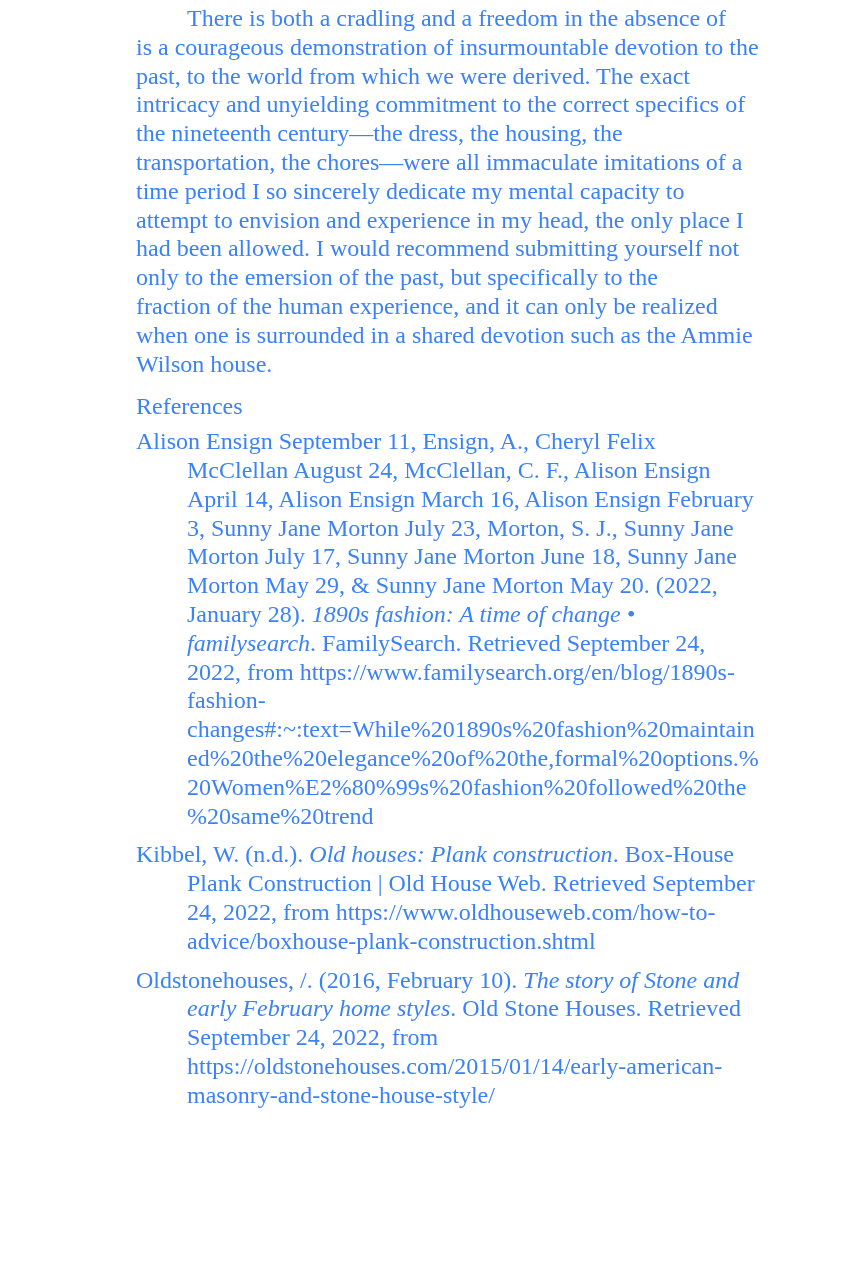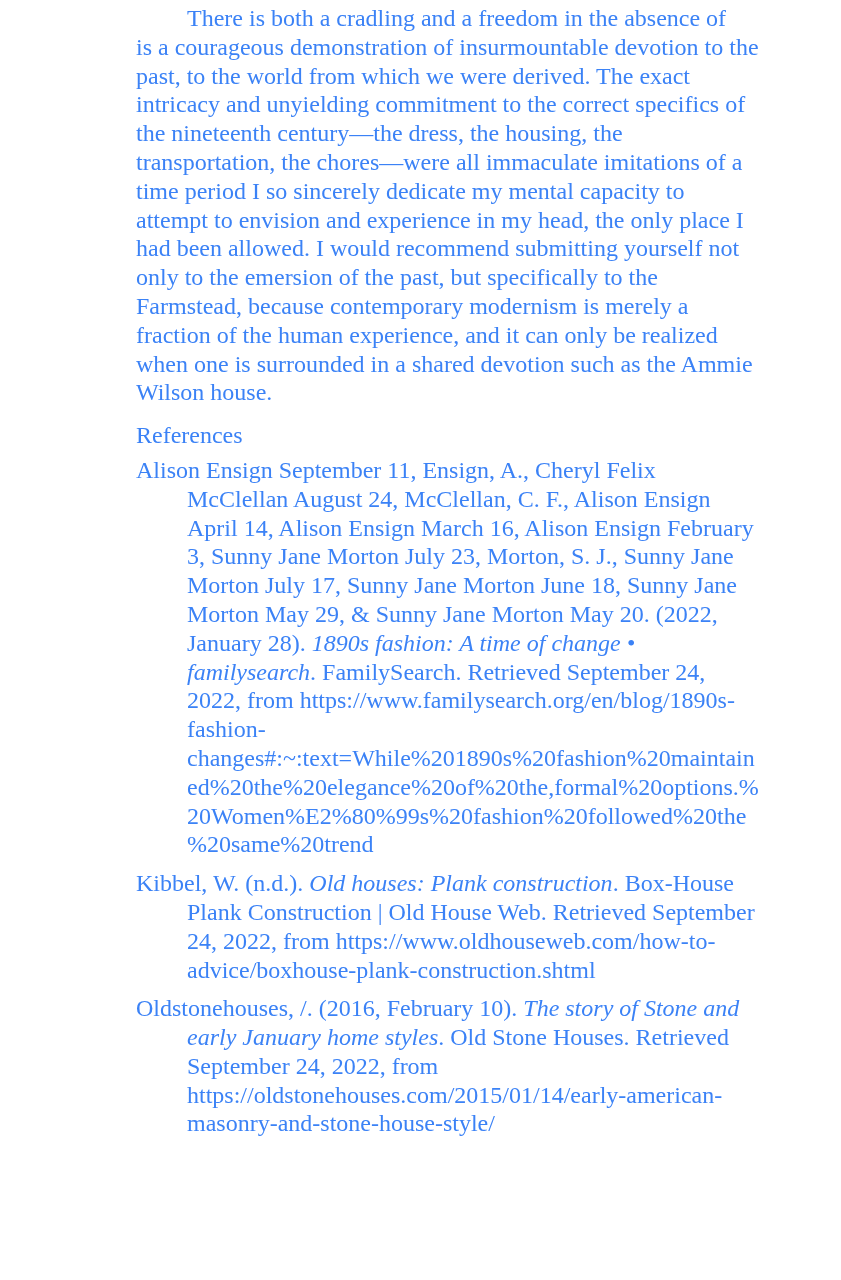--- a/index.html
+++ b/index.html
@@ -25,21 +25,20 @@
     <span class="line indent-first">There is both a cradling and a freedom in the absence of</span>
     <span class="line">is a courageous demonstration of insurmountable devotion to the</span>
     <span class="line">past, to the world from which we were derived. The exact</span>
     <span class="line">intricacy and unyielding commitment to the correct specifics of</span>
     <span class="line">the nineteenth century—the dress, the housing, the</span>
     <span class="line">transportation, the chores—were all immaculate imitations of a</span>
     <span class="line">time period I so sincerely dedicate my mental capacity to</span>
     <span class="line">attempt to envision and experience in my head, the only place I</span>
     <span class="line">had been allowed. I would recommend submitting yourself not</span>
     <span class="line">only to the emersion of the past, but specifically to the</span>
-    <span class="line">Farmstead, because contemporary modernism is merely a</span>
     <span class="line">fraction of the human experience, and it can only be realized</span>
     <span class="line">when one is surrounded in a shared devotion such as the Ammie</span>
     <span class="line">Wilson house.</span>
   </div>
 
   <div class="line heading">References</div>
 
   <div class="ref">
     <span class="line">Alison Ensign September 11, Ensign, A., Cheryl Felix</span>
     <span class="line cont">McClellan August 24, McClellan, C. F., Alison Ensign</span>
@@ -59,19 +58,19 @@
 
   <div class="ref">
     <span class="line"><span>Kibbel, W. (n.d.). </span><em>Old houses: Plank construction</em><span>. Box-House</span></span>
     <span class="line cont">Plank Construction | Old House Web. Retrieved September</span>
     <span class="line cont">24, 2022, from https://www.oldhouseweb.com/how-to-</span>
     <span class="line cont">advice/boxhouse-plank-construction.shtml</span>
   </div>
 
   <div class="ref">
     <span class="line"><span>Oldstonehouses, /. (2016, February 10). </span><em>The story of Stone and</em></span>
-    <span class="line cont"><em>early January home styles</em><span>. Old Stone Houses. Retrieved</span></span>
+    <span class="line cont"><em>early February home styles</em><span>. Old Stone Houses. Retrieved</span></span>
     <span class="line cont">September 24, 2022, from</span>
     <span class="line cont">https://oldstonehouses.com/2015/01/14/early-american-</span>
     <span class="line cont">masonry-and-stone-house-style/</span>
   </div>
 
 </div>
 
 </body></html>

